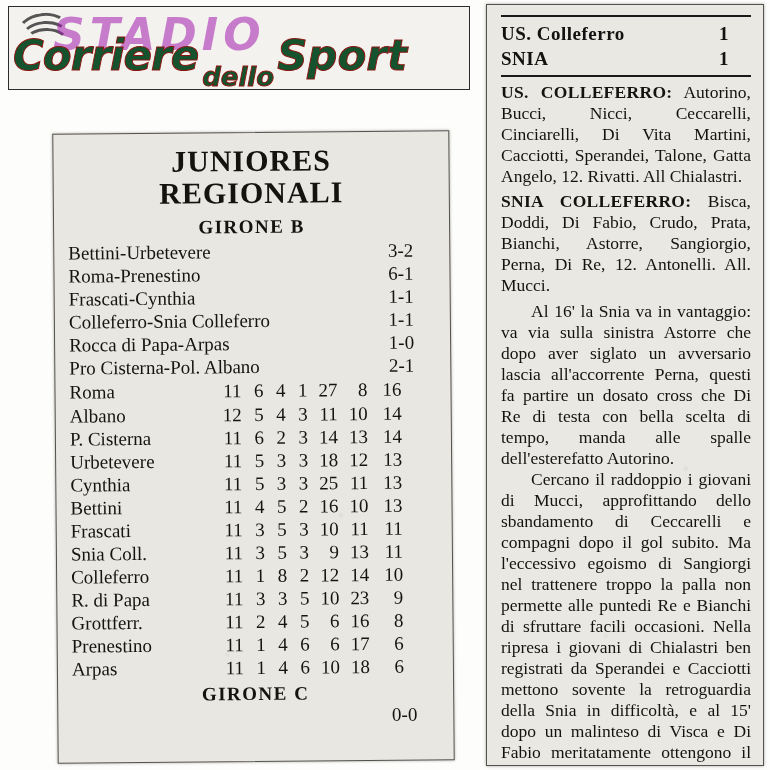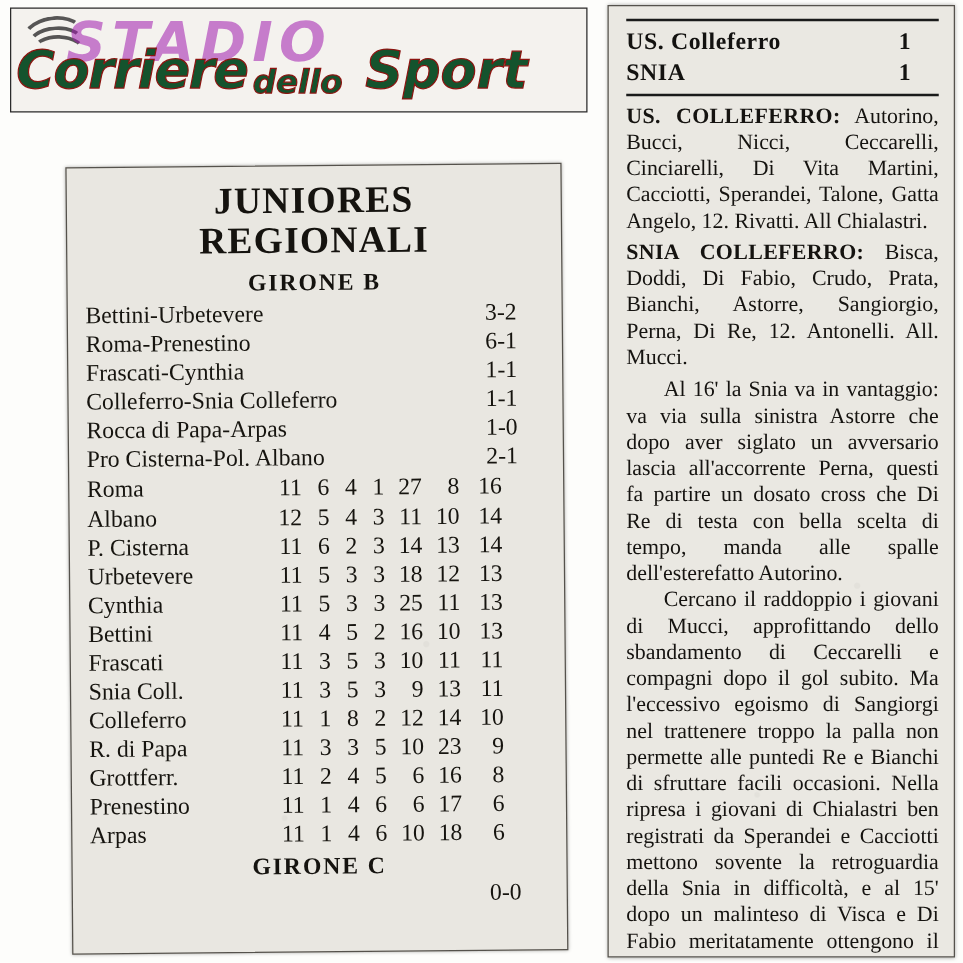--- a/index.html
+++ b/index.html
@@ -72,22 +72,22 @@
   .mh-word {
     font-family: "DejaVu Sans", sans-serif;
     font-weight: bold;
     font-style: italic;
     color: #14532d;
     -webkit-text-stroke: 1px #8c1410;
     display: inline-block;
     vertical-align: baseline;
   }
   .mh-corriere { font-size: 42px; letter-spacing: -1px; }
-  .mh-dello { font-size: 26px; margin-left: 4px; position: relative; top: 4px; }
-  .mh-sport { font-size: 42px; margin-left: 18px; }
+  .mh-dello { font-size: 26px; margin-left: 4px; position: relative; top: 16px; }
+  .mh-sport { font-size: 42px; margin-left: 3px; }
 
   
   .clip-left {
     position: absolute;
     left: 55px;
     top: 132px;
     width: 395px;
     height: 628px;
     background: #e9e7e1;
     border: 1px solid #55524c;

